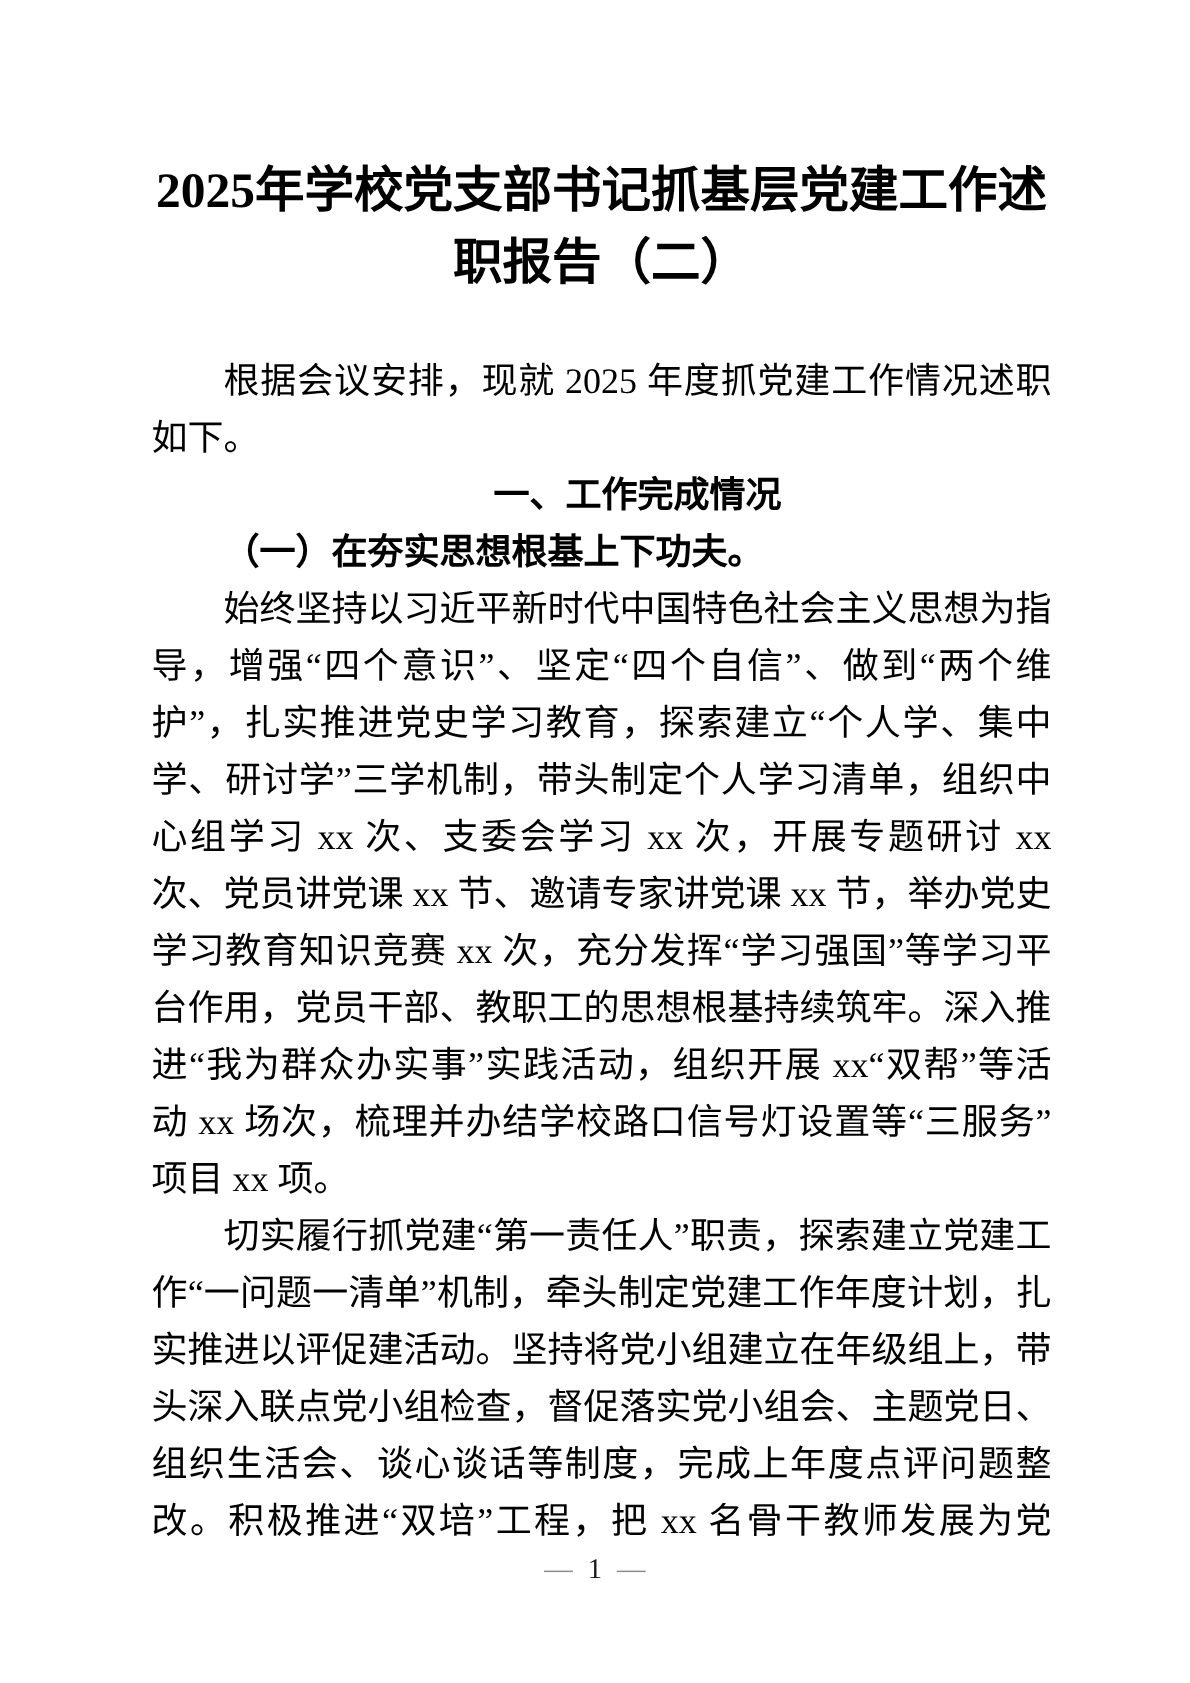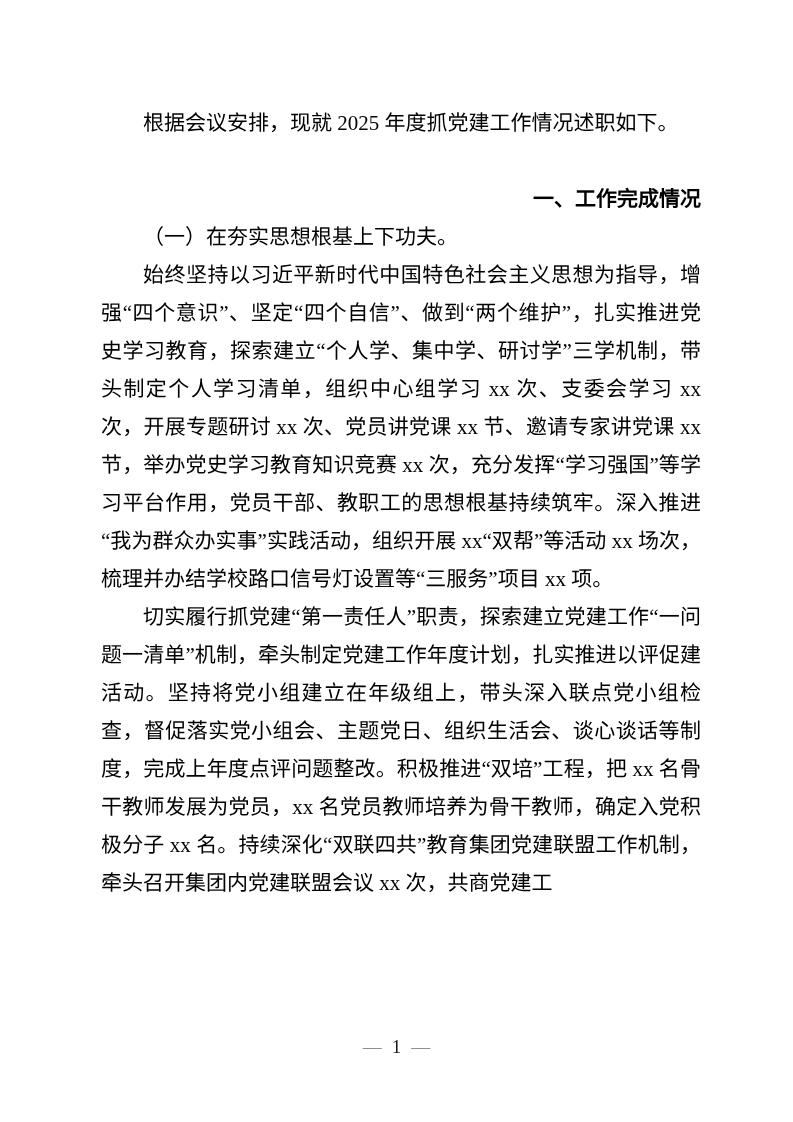--- a/index.html
+++ b/index.html
@@ -25,36 +25,35 @@
   .doc-title {
     text-align: center;
     font-family: "Liberation Serif", "DejaVu Serif", serif;
     font-weight: 700;
     font-size: 33px;
     line-height: 48px;
     margin-bottom: 36px;
   }
   .doc-title .t-line { white-space: nowrap; }
   .para {
-    font-size: 21px;
+    font-size: 24px;
     line-height: 38px;
     text-align: justify;
     text-indent: 2em;
     font-family: "Liberation Serif", "DejaVu Serif", serif;
   }
   .para.h1 {
     font-family: "Liberation Sans", "DejaVu Sans", sans-serif;
     font-weight: 700;
-    text-align: right;
-    margin-top: 38px;
+    text-align: center;
   }
   .para.h2, .para.h3 {
     
     font-family: "Liberation Serif", "DejaVu Serif", serif;
-    font-weight: 400;
+    font-weight: 700;
     text-align: left;
   }
   .footer {
     position: absolute;
     left: 0;
     right: 0;
     top: 1034px;
     height: 26px;
     text-align: center;
     font-size: 19px;
@@ -63,20 +62,24 @@
   }
   .footer .dash { color: #8a8a8a; padding: 0 10px; }
   .footer .num { color: #1a1a1a; }
 </style>
 </head>
 <body>
 
 <div class="page">
   <div class="content">
 
+    <div class="doc-title">
+      <div class="t-line">2025年学校党支部书记抓基层党建工作述</div>
+      <div class="t-line">职报告（二）</div>
+    </div>
 
     <div class="para">根据会议安排，现就 2025 年度抓党建工作情况述职如下。</div>
     <div class="para h1">一、工作完成情况</div>
     <div class="para h2">（一）在夯实思想根基上下功夫。</div>
     <div class="para">始终坚持以习近平新时代中国特色社会主义思想为指导，增强“四个意识”、坚定“四个自信”、做到“两个维护”，扎实推进党史学习教育，探索建立“个人学、集中学、研讨学”三学机制，带头制定个人学习清单，组织中心组学习 xx 次、支委会学习 xx 次，开展专题研讨 xx 次、党员讲党课 xx 节、邀请专家讲党课 xx 节，举办党史学习教育知识竞赛 xx 次，充分发挥“学习强国”等学习平台作用，党员干部、教职工的思想根基持续筑牢。深入推进“我为群众办实事”实践活动，组织开展 xx“双帮”等活动 xx 场次，梳理并办结学校路口信号灯设置等“三服务”项目 xx 项。</div>
     <div class="para">切实履行抓党建“第一责任人”职责，探索建立党建工作“一问题一清单”机制，牵头制定党建工作年度计划，扎实推进以评促建活动。坚持将党小组建立在年级组上，带头深入联点党小组检查，督促落实党小组会、主题党日、组织生活会、谈心谈话等制度，完成上年度点评问题整改。积极推进“双培”工程，把 xx 名骨干教师发展为党员，xx 名党员教师培养为骨干教师，确定入党积极分子 xx 名。持续深化“双联四共”教育集团党建联盟工作机制，牵头召开集团内党建联盟会议 xx 次，共商党建工</div>
 
   </div>
 
   <div class="footer">

